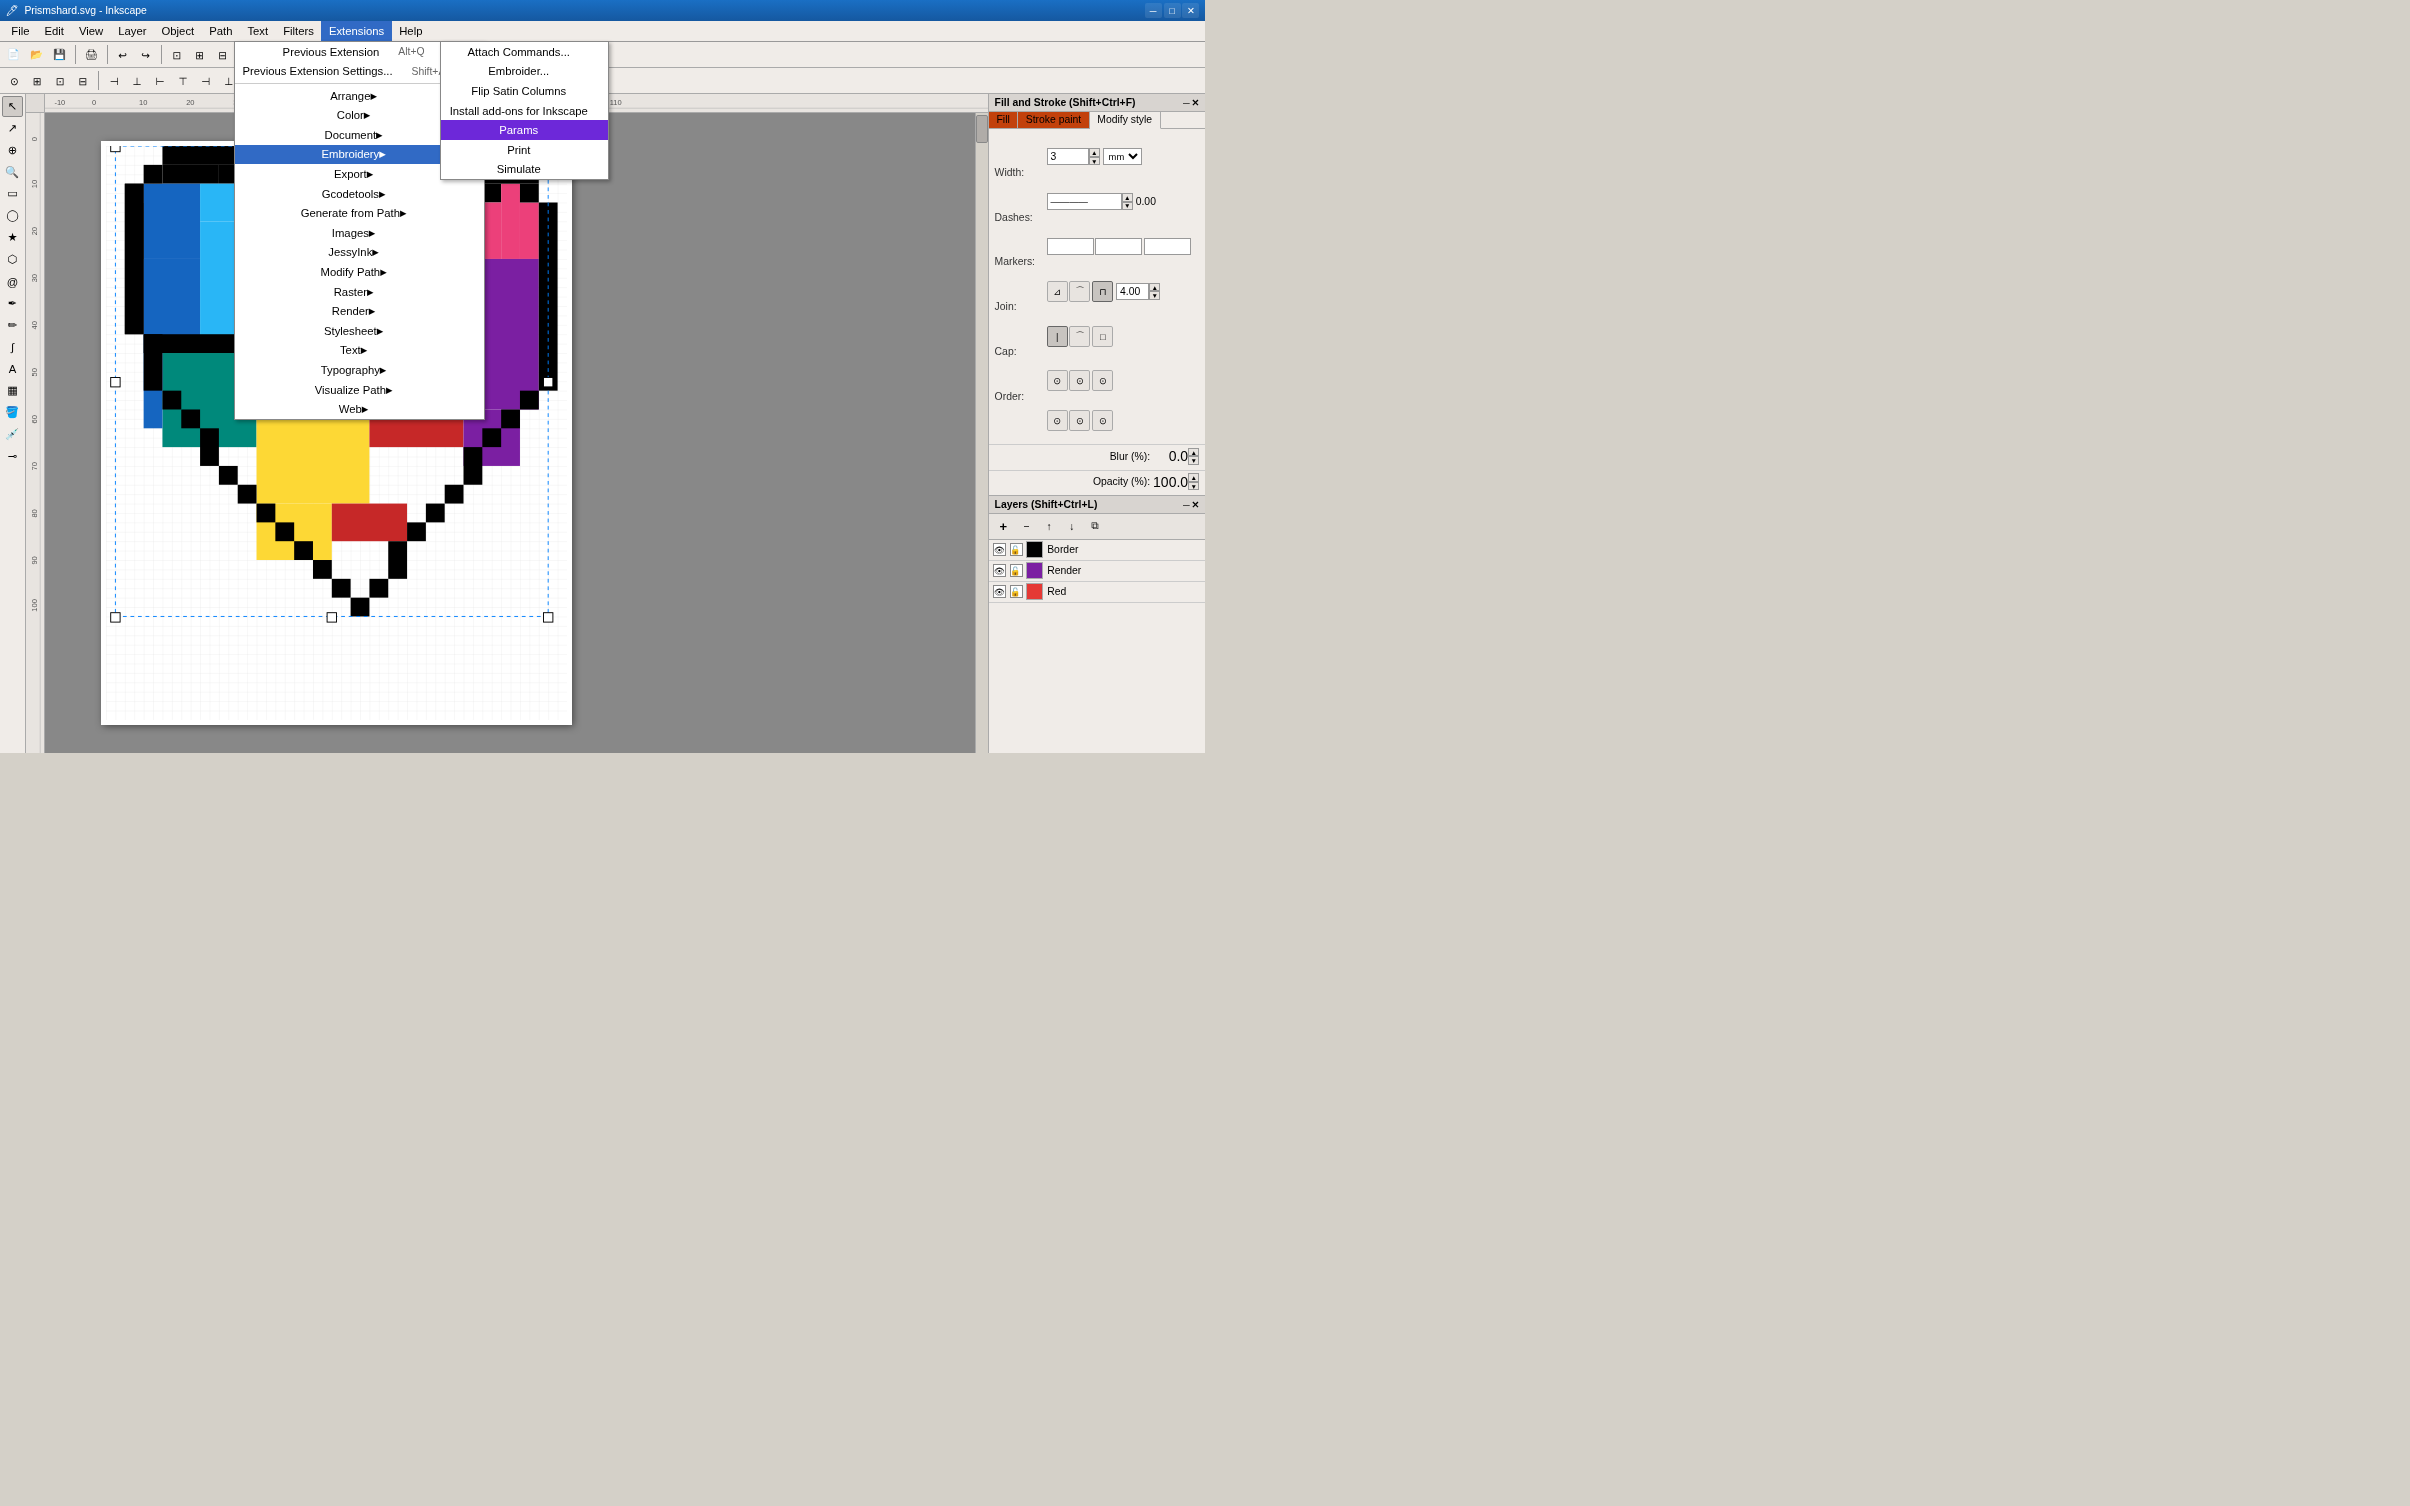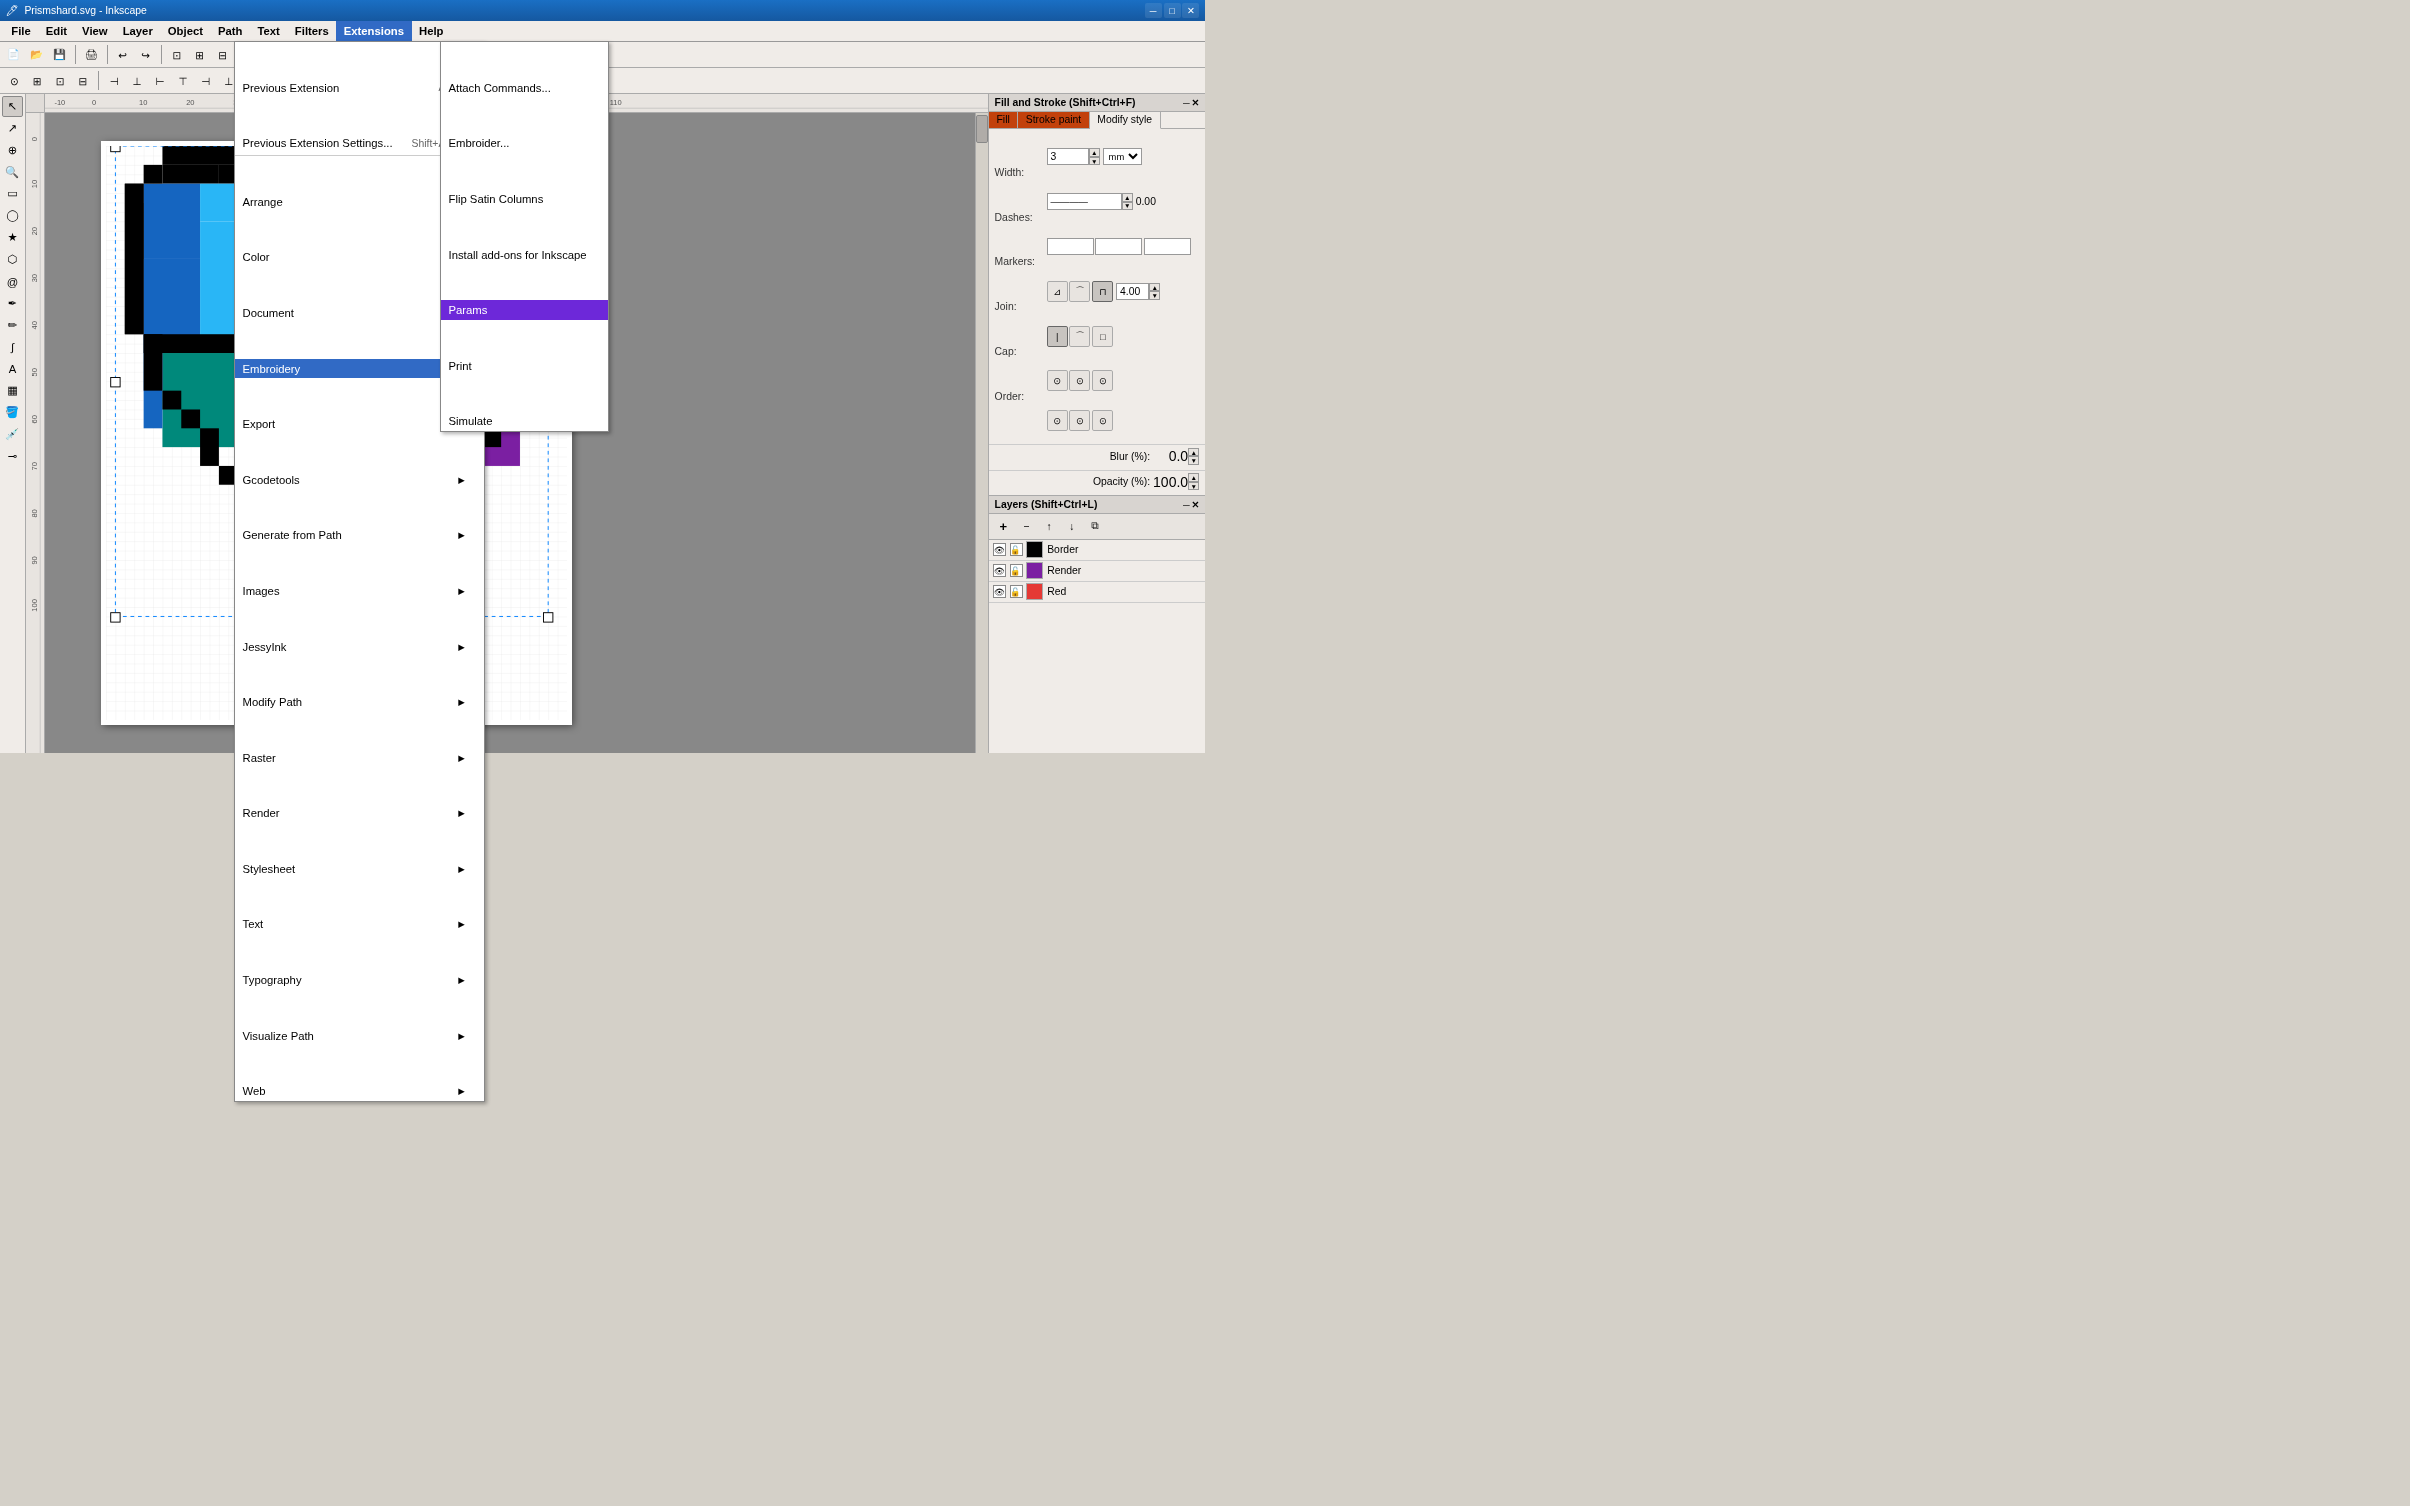--- a/index.html
+++ b/index.html
@@ -18,21 +18,21 @@
       font-size: 9.4px; cursor: pointer; background: rgba(255,255,255,0.1); border-radius: 1.9px;
     }
 
     
     #menubar {
       width: 100%; height: 21px; background: #f0ece8; border-bottom: 0.9px solid #999;
       display: flex; align-items: center; padding: 0 3.8px; gap: 0;
     }
     .menu-item {
       padding: 1.9px 7.5px; height: 21px; display: flex; align-items: center;
-      cursor: pointer; font-size: 11.3px; white-space: nowrap; font-weight: bold;
+      cursor: pointer; font-size: 11.3px; white-space: nowrap;
     }
     .menu-item.active { background: #316ac5; color: white; }
 
     
     #toolbar-row1 {
       width: 100%; height: 26px; background: #f0ece8; border-bottom: 0.9px solid #aaa;
       display: flex; align-items: center; padding: 1.9px 3.8px; gap: 1.9px;
     }
     #toolbar-row2 {
       width: 100%; height: 26px; background: #f0ece8; border-bottom: 0.9px solid #aaa;
@@ -147,22 +147,22 @@
     }
     .palette-scroll-btn { width: 13px; height: 21px; display: flex; align-items: center; justify-content: center; cursor: pointer; font-size: 9.4px; background: #e0dcd8; border-right: 0.9px solid #aaa; }
     .palette-colors { display: flex; flex: 1; height: 21px; overflow: hidden; }
     .pal-color { width: 15px; height: 21px; cursor: pointer; border-right: 0.9px solid rgba(0,0,0,0.1); flex-shrink: 0; }
     #extensions-menu {
       position: absolute; top: 41px; left: 234px;
       background: white; border: 0.9px solid #888; box-shadow: 1.9px 1.9px 3.8px rgba(0,0,0,0.3);
       min-width: 188px; z-index: 200; font-size: 11.3px;
     }
     .dd-item {
-      padding: 3.8px 19px 3.8px 7.5px; display: flex; align-items: center; justify-content: space-between;
-      cursor: pointer; position: relative; white-space: nowrap; margin-top: 36px;
+      padding: 3.8px 19px 3.8px 7.5px; display: flex; align-items: center; justify-content: center;
+      cursor: pointer; position: relative; white-space: nowrap;
     }
     .dd-item.highlighted { background: #316ac5; color: white; }
     .dd-sep { height: 0.9px; background: #ccc; margin: 1.9px 0; }
     .dd-shortcut { font-size: 10.4px; color: #666; margin-left: 19px; }
     .dd-arrow { font-size: 8.5px; }
 
     
     #embroidery-submenu {
       position: absolute; top: 41px; left: 440px;
       background: white; border: 0.9px solid #888; box-shadow: 1.9px 1.9px 3.8px rgba(0,0,0,0.3);

